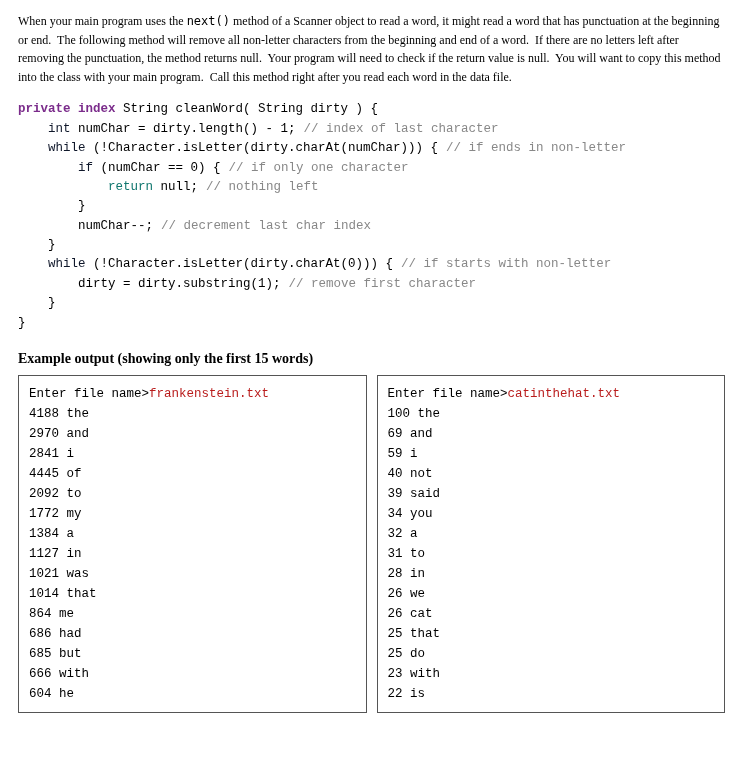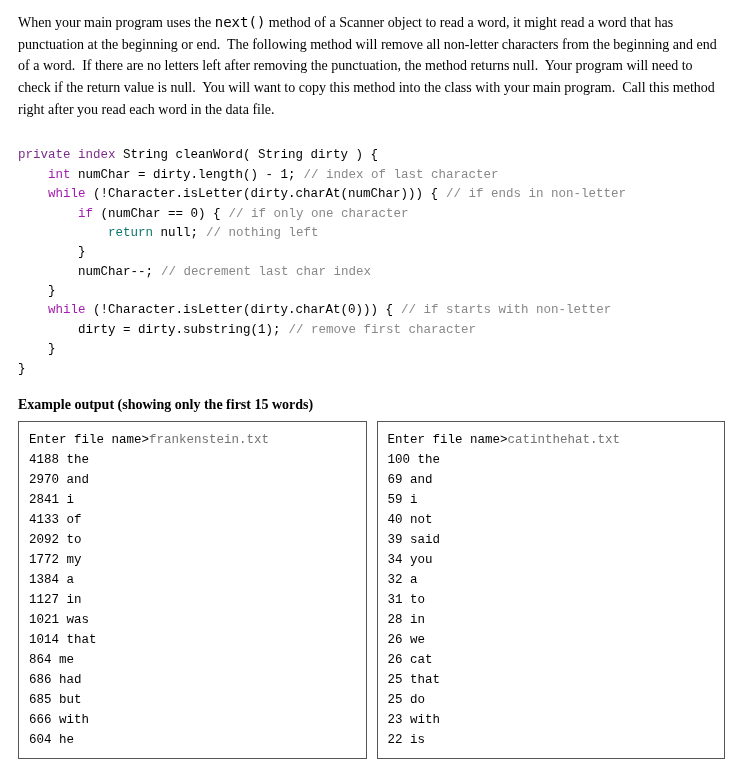--- a/index.html
+++ b/index.html
@@ -6,23 +6,23 @@
     body {
       font-family: Georgia, 'Times New Roman', serif;
       font-size: 14px;
       background: #fff;
       color: #000;
       padding: 12px 18px;
       width: 743px;
       min-height: 774px;
     }
     .description {
-      font-size: 14px;
+      font-size: 12px;
       line-height: 1.55;
-      margin-bottom: 26px;
+      margin-bottom: 14px;
     }
     .code-block {
       font-family: 'Courier New', Courier, monospace;
       font-size: 12.5px;
       line-height: 1.55;
       margin-bottom: 18px;
       position: relative;
     }
     .code-line {
       display: flex;
@@ -31,22 +31,22 @@
     .code-text {
       white-space: pre;
       flex-shrink: 0;
     }
     .comment {
       color: #888;
       margin-left: 8px;
       white-space: pre;
       font-style: normal;
     }
-    .kw { color: #7b2c8b; font-weight: normal; }
-    .kw-blue { color: #a21caf; }
+    .kw { color: #7b2c8b; font-weight: bold; }
+    .kw-blue { color: #0f172a; }
     .kw-red { color: #0f766e; }
     .example-label {
       font-size: 14px;
       font-weight: bold;
       margin-bottom: 8px;
     }
     .example-label span {
       font-weight: bold;
     }
     .output-boxes {
@@ -57,21 +57,21 @@
       border: 1.5px solid #555;
       padding: 8px 10px;
       font-family: 'Courier New', Courier, monospace;
       font-size: 12.5px;
       line-height: 1.6;
       flex: 1;
       white-space: pre;
       color: #000;
     }
     .output-box .filename {
-      color: #737373;
+      color: #b91c1c;
     }
   </style>
 </head>
 <body>
 
 <div class="description">
   When your main program uses the <code>next()</code> method of a Scanner object to read a word, it might read a word that has punctuation at the beginning or end.&nbsp; The following method will remove all non-letter characters from the beginning and end of a word.&nbsp; If there are no letters left after removing the punctuation, the method returns null.&nbsp; Your program will need to check if the return value is null.&nbsp; You will want to copy this method into the class with your main program.&nbsp; Call this method right after you read each word in the data file.
 </div>
 
 <div class="code-block">
@@ -138,21 +138,21 @@
 <div class="example-label">
   <strong>Example output</strong> <span>(showing only the first 15 words)</span>
 </div>
 
 <div class="output-boxes">
 
   <div class="output-box"><span>Enter file name&gt;</span><span class="filename">frankenstein.txt</span>
 <span>4188 the</span>
 <span>2970 and</span>
 <span>2841 i</span>
-<span>4133 of</span>
+<span>4445 of</span>
 <span>2092 to</span>
 <span>1772 my</span>
 <span>1384 a</span>
 <span>1127 in</span>
 <span>1021 was</span>
 <span>1014 that</span>
 <span>864 me</span>
 <span>686 had</span>
 <span>685 but</span>
 <span>666 with</span>

